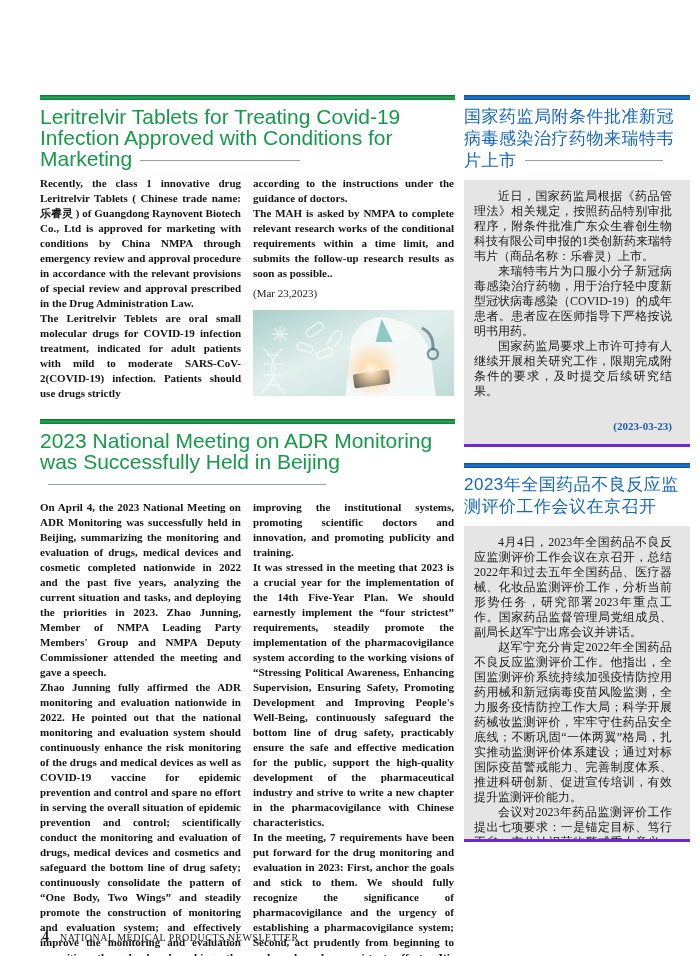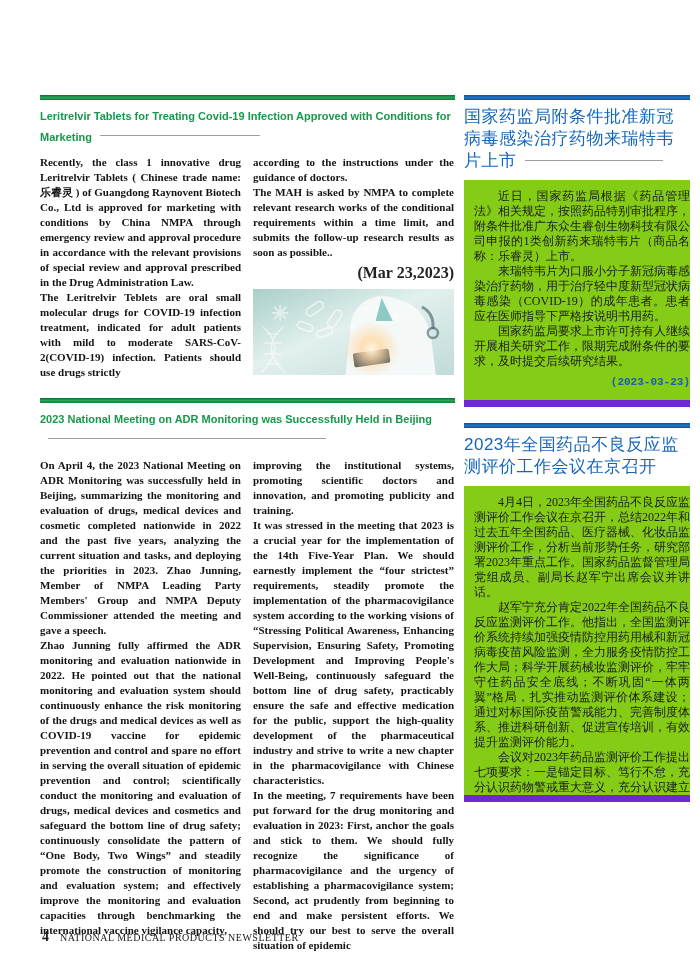--- a/index.html
+++ b/index.html
@@ -10,45 +10,45 @@
   }
   .content { position:absolute; top:95px; left:40px; width:650px; display:flex; gap:9px; }
   .main-col { width:415px; flex:none; }
   .side-col { width:226px; flex:none; }
 
   
   .gbar { height:5px; background:linear-gradient(180deg,#0a6b31 0%,#25a656 50%,#0e7c3b 100%); margin-bottom:6px; }
   .bbar { height:5px; background:linear-gradient(180deg,#0a4f98 0%,#1e74c8 50%,#0c55a0 100%); margin-bottom:6px; }
 
   
-  h1 { margin:0 0 7px 0; font-family:"Liberation Sans", sans-serif; font-weight:bold;
-       font-size:11px; line-height:21px; color:#17994a; }
+  h1 { margin:0 0 7px 0; font-family:"Liberation Sans", sans-serif; font-weight:normal;
+       font-size:21px; line-height:21px; color:#17994a; }
   h2 { margin:0 0 8px 0; font-family:"Liberation Sans", sans-serif; font-weight:normal;
        font-size:17px; line-height:22px; color:#1566bb; letter-spacing:0.5px; }
   .hrule { display:inline-block; height:1px; background:#9aa0a6; vertical-align:5px; margin-left:8px; }
   .w165 { width:160px; } .w280 { width:278px; } .w140 { width:138px; }
 
   
   .article { margin-bottom:18px; }
   .cols { display:flex; gap:12px; }
   .col { width:201px; flex:none; text-align:justify; font-weight:bold;
          font-size:11px; line-height:15px; color:#141414; }
   .col p { margin:0; }
-  .date-en { text-align:right; font-weight:bold; font-size:16px; margin-top:5px; color:#222222; }
+  .date-en { font-weight:normal; font-size:11px; margin-top:5px; color:#222222; }
   .photo { margin-top:9px; width:100%; height:86px; display:block; }
   .photo svg { width:100%; height:100%; display:block; }
 
   
   .side-art { margin-bottom:16px; }
-  .panel { background:#84cc16; border-bottom:7px solid #6d28d9; padding:9px 0 10px 10px;
+  .panel { background:#e5e5e5; border-bottom:3px solid #6d28d9; padding:9px 18px 10px 10px;
            text-align:justify; font-size:12px; line-height:15px; color:#1b1b1b; }
   .panel p { margin:0; text-indent:2em; }
   .panel.clip { height:316px; overflow:hidden; }
-  .date-cn { text-align:right; font-family:Liberation Mono, monospace; font-weight:bold;
-             font-size:11px; color:#1b5fae; margin-top:6px; text-indent:0; }
+  .date-cn { text-align:right; font-family:Liberation Serif, serif; font-weight:bold;
+             font-size:11px; color:#1b5fae; margin-top:20px; text-indent:0; }
 
   
   .footer { position:absolute; left:42px; top:929px; display:flex; align-items:baseline; gap:11px; color:#1a1a1a; }
   .pgnum { font-weight:bold; font-size:14px; font-family:"Liberation Serif", serif; }
   .nlname { font-size:10px; letter-spacing:0.5px; font-family:"Liberation Serif", serif; }
 </style>
 </head>
 <body>
 
 <div class="content">

